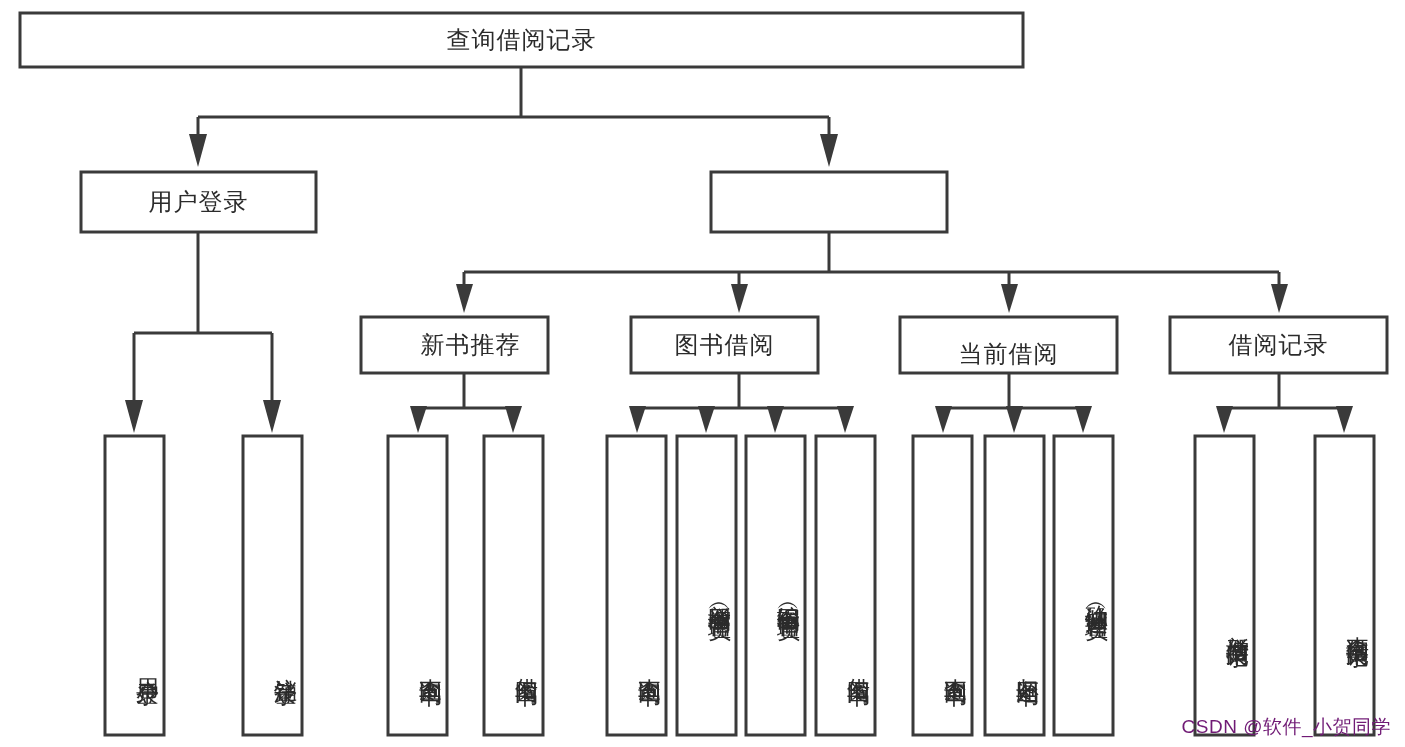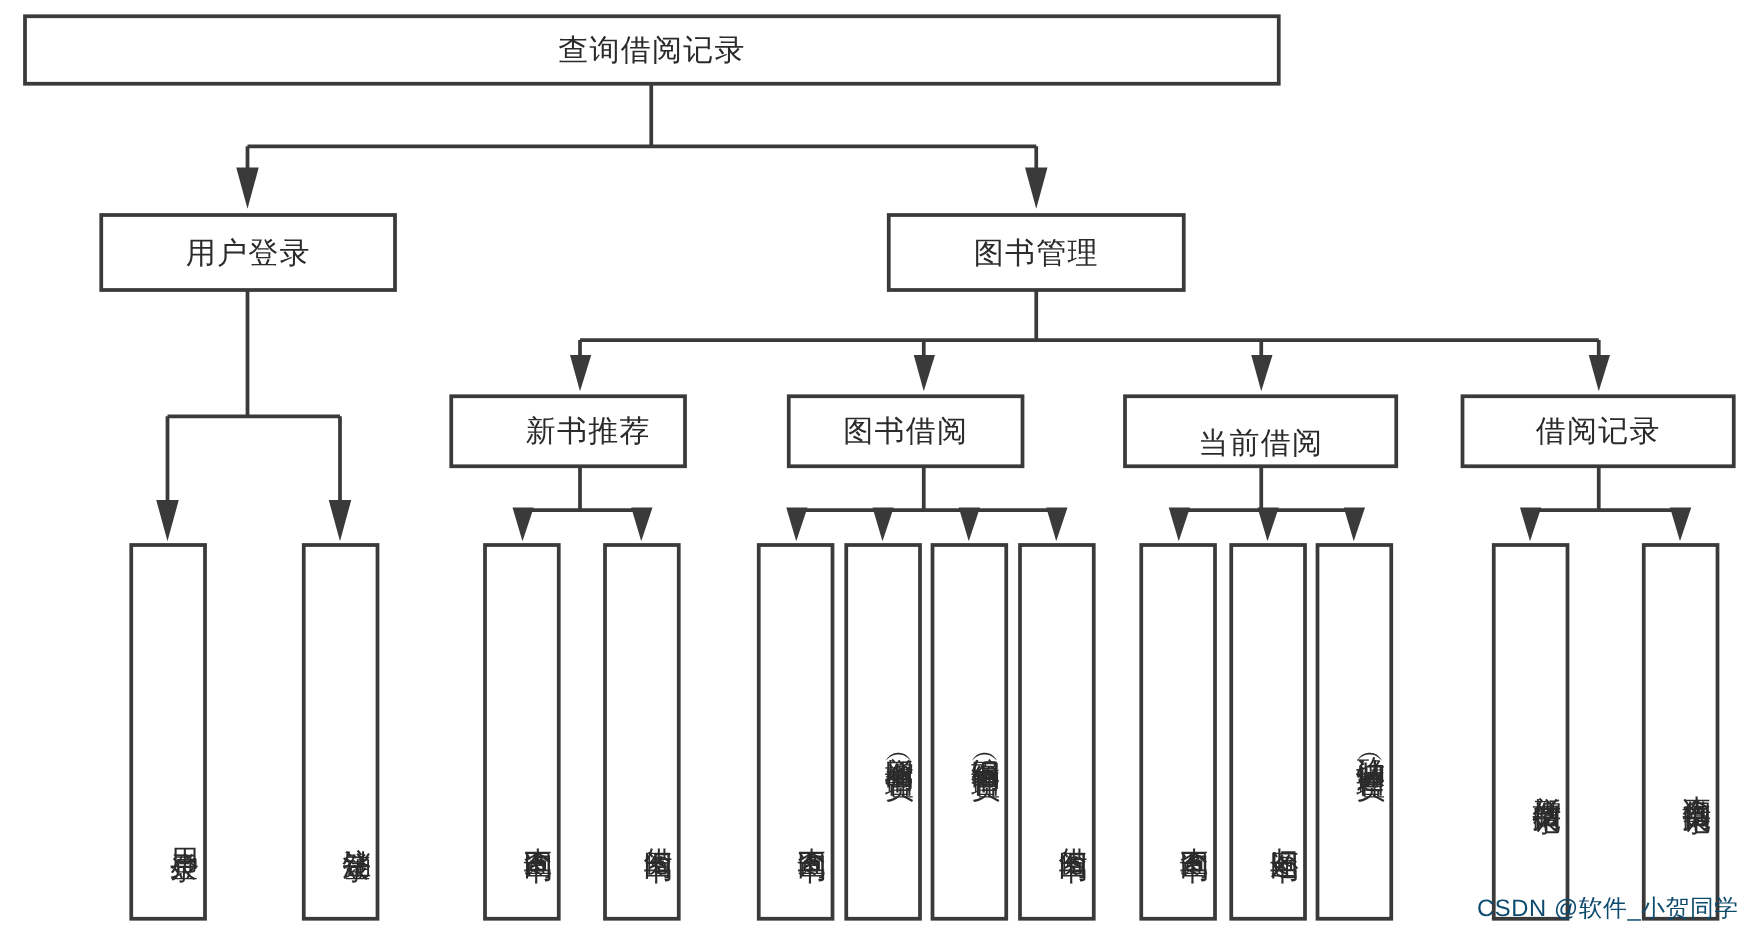--- a/index.html
+++ b/index.html
@@ -67,21 +67,21 @@
     color: #2b2b2b;
     letter-spacing: 1px;
     pointer-events: none;
   }
   #watermark {
     position: absolute;
     right: 14px;
     bottom: 7px;
     font-family: "Liberation Sans", "DejaVu Sans", sans-serif;
     font-size: 19px;
-    color: #0c4a6e;
+    color: #701a75;
     letter-spacing: 0.5px;
     white-space: nowrap;
     pointer-events: none;
   }
 </style>
 </head>
 <body>
 
 <div id="diagram-root">
 
@@ -179,21 +179,20 @@
     <rect class="node-box" x="1054" y="436" width="59" height="299"></rect>
 
     <rect class="node-box" x="1195" y="436" width="59" height="299"></rect>
     <rect class="node-box" x="1315" y="436" width="59" height="299"></rect>
   </svg>
 
   <div class="hlabel-wrap" style="left:20px; top:13px; width:1003px; height:54px;">查询借阅记录</div>
 
   <div class="hlabel-wrap" style="left:81px; top:172px; width:235px; height:60px;">用户登录</div>
 
-  <div class="hlabel-wrap" style="left:711px; top:172px; width:236px; height:60px;">图书管理</div>
 
   <div class="hlabel-wrap" style="left:361px; top:317px; width:187px; height:56px;margin-left:16px;">新书推荐</div>
 
   <div class="hlabel-wrap" style="left:631px; top:317px; width:187px; height:56px;">图书借阅</div>
 
   <div class="hlabel-wrap" style="left:900px; top:317px; width:217px; height:74px;">当前借阅</div>
 
   <div class="hlabel-wrap" style="left:1170px; top:317px; width:217px; height:56px;border-radius:28px;">借阅记录</div>
 
   <div class="vlabel-wrap" style="left:105px; top:436px; width:59px; height:299px; padding-top:78px;">用户登录</div>

